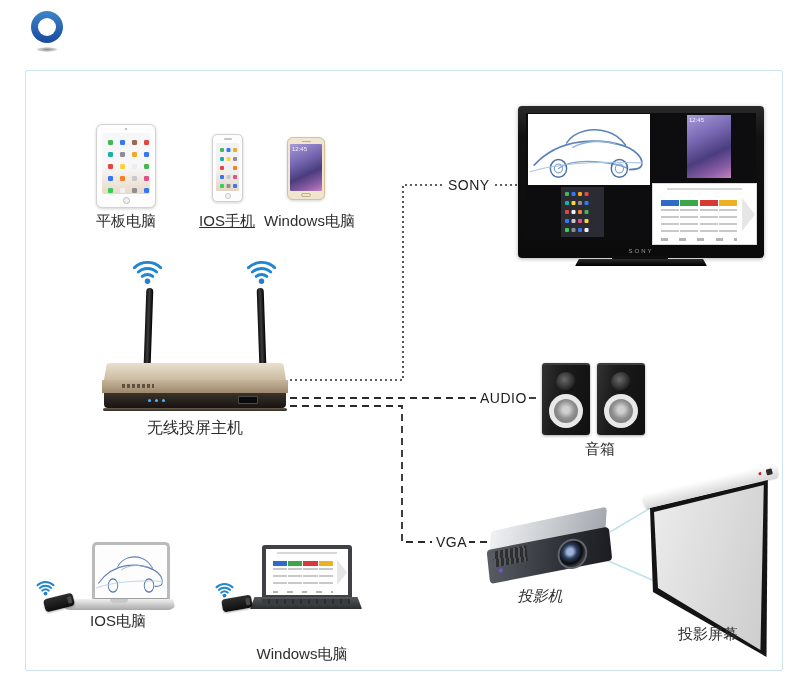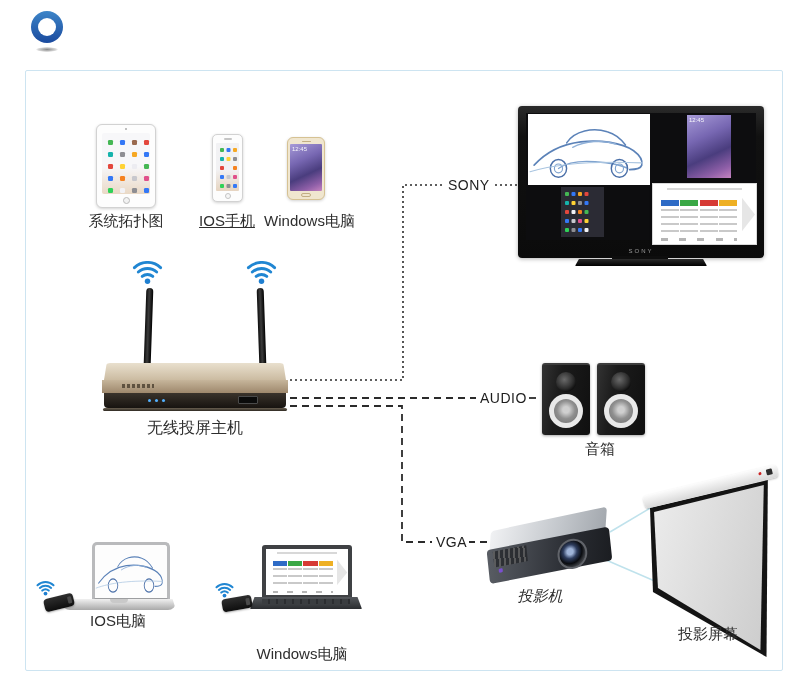--- a/index.html
+++ b/index.html
@@ -189,21 +189,21 @@
   </svg>
   <div class="conn-label" style="left:446px;top:177px;">SONY</div>
   <div class="conn-label" style="left:478px;top:390px;">AUDIO</div>
   <div class="conn-label" style="left:434px;top:534px;">VGA</div>
 
   <div class="tablet">
     <div class="cam"></div>
     <div class="screen dots-lg"></div>
     <div class="home"></div>
   </div>
-  <div class="dev-label" style="left:86px;top:212px;width:80px;">系统拓扑图</div>
+  <div class="dev-label" style="left:86px;top:212px;width:80px;">平板电脑</div>
 
   <div class="iphone">
     <div class="ear"></div>
     <div class="screen dots-sm"></div>
     <div class="home"></div>
   </div>
   <div class="dev-label" style="left:192px;top:212px;width:70px;text-decoration:underline;">IOS手机</div>
 
   <div class="android">
     <div class="ear"></div>

